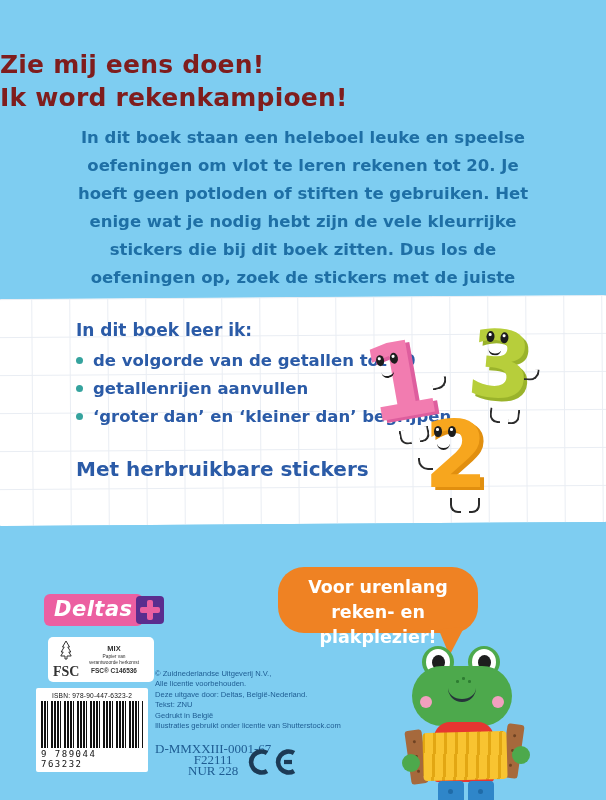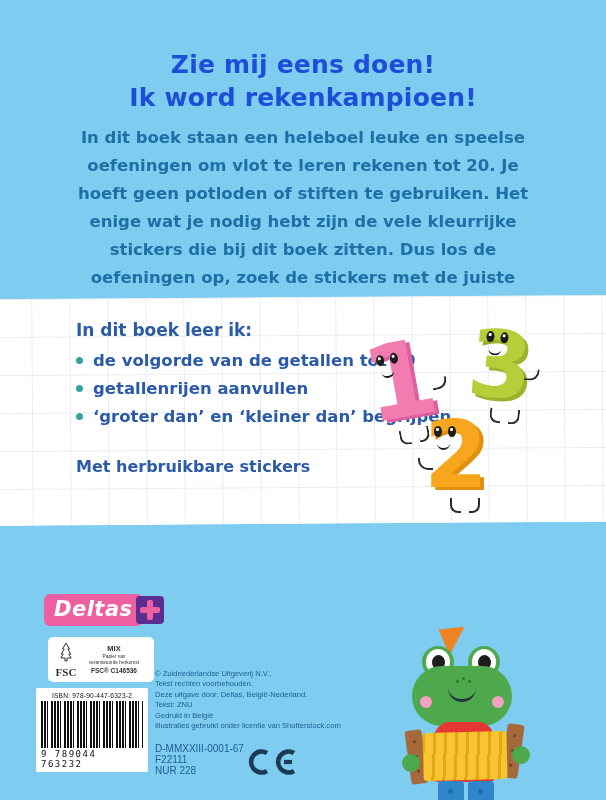--- a/index.html
+++ b/index.html
@@ -2,43 +2,43 @@
 <html><head>
 <meta charset="utf-8">
 <style>
   html,body{margin:0;padding:0;}
   .cover{
     position:relative; width:606px; height:800px; overflow:hidden;
     background:#7ECDF1;
     font-family:"DejaVu Sans", sans-serif;
   }
   
-  .title{position:absolute; top:48px; left:0; right:0; text-align:center;
-    color:#1d4ed8; font-weight:bold; font-size:25px; line-height:33px; letter-spacing:0.2px;}
+  .title{position:absolute; top:48px; left:0; right:0; 
+    color:#7f1d1d; font-weight:bold; font-size:25px; line-height:33px; letter-spacing:0.2px;}
   
   .intro{position:absolute; top:124px; left:63px; width:480px; text-align:center;
     color:#1E6FA5; font-size:16.5px; font-weight:bold; line-height:28px;}
   
   .grid-band{position:absolute; top:297px; left:-6px; width:618px; height:227px;
     background-color:#ffffff;
     background-image:
       linear-gradient(#E9EDF3 1.5px, transparent 1.5px),
       linear-gradient(90deg,#E9EDF3 1.5px, transparent 1.5px);
     background-size:38px 38px;
     border-radius:8px;
     transform:rotate(-0.4deg);
   }
   .learn{position:absolute; top:320px; left:76px; color:#2B5BA7;}
   .learn-heading{font-size:17px; font-weight:bold; margin-bottom:12px;}
   .learn-item{display:flex; align-items:flex-start; margin-bottom:11px;
     font-size:16.5px; font-weight:bold; line-height:17px;}
   .bullet-dot{flex:0 0 auto; width:7px; height:7px; border-radius:50%;
     background:#35A39E; margin:5px 10px 0 0;}
   .learn-footer{position:absolute; top:457px; left:76px; color:#2B5BA7;
-    font-size:16px; font-weight:bold;}
+    font-size:20px; font-weight:bold;}
   
   .figure{position:absolute; font-weight:bold; line-height:0.95; user-select:none;}
   .figure .digit{display:block;}
   .fig-1{left:364px; top:332px; font-size:104px; color:#F27CB0;
     text-shadow:4px 3px 0 #DE5E9E; transform:rotate(-10deg);}
   .fig-3{left:468px; top:322px; font-size:92px; color:#B7CE3B;
     text-shadow:4px 3px 0 #9AB32B; transform:rotate(5deg);}
   .fig-2{left:424px; top:412px; font-size:92px; color:#F7A61E;
     text-shadow:4px 3px 0 #E18F0F;}
   .face{position:absolute; width:40px; height:30px;}
@@ -77,41 +77,41 @@
   .deltas-plus::before{content:""; position:absolute; left:11px; top:4px;
     width:6px; height:20px; background:#EC5FA1; border-radius:2px;}
   .deltas-plus::after{content:""; position:absolute; left:4px; top:11px;
     width:20px; height:6px; background:#EC5FA1; border-radius:2px;}
   
   .fsc{position:absolute; left:48px; top:637px; width:106px; height:45px;
     background:#fff; border-radius:5px; display:flex; align-items:center;
     padding:2px 5px; box-sizing:border-box; color:#333;
     font-family:"Liberation Sans", sans-serif;}
   .fsc-left{width:26px; text-align:center;}
-  .fsc-left .fsc-word{font-family:"Liberation Serif", serif; font-size:11px; font-weight:bold;}
+  .fsc-left .fsc-word{font-family:"Liberation Serif", serif; font-size:14px; font-weight:bold;}
   .fsc-right{flex:1; text-align:center; line-height:1.25;}
   .fsc-mix{font-size:7.5px; font-weight:bold;}
   .fsc-desc{font-size:4.8px;}
   .fsc-code{font-size:6.5px; font-weight:bold; margin-top:1px;}
   
   .barcode{position:absolute; left:36px; top:688px; width:112px; height:84px;
     background:#fff; border-radius:2px; box-sizing:border-box; padding:4px 5px 3px 5px;
     display:flex; flex-direction:column; align-items:center;
     font-family:"DejaVu Sans Mono", monospace; color:#111;}
   .barcode-isbn{font-size:6.6px; letter-spacing:0.2px; font-family:"Liberation Sans", sans-serif;}
   .barcode-bars{width:100%; height:49px; margin:2px 0 1px 0;
     background:repeating-linear-gradient(90deg,
       #111 0 1.5px, #fff 1.5px 3px, #111 3px 4.5px, #fff 4.5px 6px,
       #111 6px 6.8px, #fff 6.8px 10px, #111 10px 12px, #fff 12px 13px);}
   .barcode-digits{font-size:9px; letter-spacing:1.5px;}
   
   .colophon{position:absolute; left:155px; top:669px; color:#1E5C92;
     font-family:"Liberation Sans", sans-serif; font-size:7.6px; line-height:10.4px;}
   .codes{position:absolute; left:155px; top:744px; color:#1E5C92;
-    font-family:Liberation Sans, sans-serif; font-size:10px; line-height:10.8px;}
+    font-family:Liberation Serif, serif; font-size:13px; line-height:10.8px;text-align:center;}
   .ce{position:absolute; left:246px; top:748px;}
   
   .frog{position:absolute; left:404px; top:642px; width:150px; height:158px;}
   .frog *{position:absolute;}
   .eye-bump{width:32px; height:32px; background:#4DA94C; border-radius:50%;}
   .eye-bump.l{left:18px; top:4px;} .eye-bump.r{left:64px; top:4px;}
   .frog-eye{width:24px; height:26px; background:#fff; border-radius:50%;}
   .frog-eye.l{left:22px; top:7px;} .frog-eye.r{left:68px; top:7px;}
   .frog-pupil{width:13px; height:15px; background:#1d1d1d; border-radius:50%;}
   .frog-pupil.l{left:28px; top:13px;} .frog-pupil.r{left:74px; top:13px;}
@@ -205,20 +205,24 @@
       <span class="eye r"></span>
       <span class="smile"></span>
     </span>
     <span class="arm"></span>
     <span class="legs">
         <span class="leg"></span>
         <span class="leg r"></span>
       </span>
   </div>
 
+  <div class="bubble">
+    <div>Voor urenlang</div>
+    <div>reken- en plakplezier!</div>
+  </div>
   <div class="bubble-tail"></div>
 
   <div class="deltas">
     <span class="deltas-word">Deltas</span>
     <span class="deltas-plus"></span>
   </div>
 
   <div class="fsc">
     <div class="fsc-left">
       <svg width="16" height="20" viewBox="0 0 16 20" aria-hidden="true">
@@ -235,21 +239,21 @@
   </div>
 
   <div class="barcode">
     <div class="barcode-isbn">ISBN: 978-90-447-6323-2</div>
     <div class="barcode-bars"></div>
     <div class="barcode-digits">9 789044 763232</div>
   </div>
 
   <div class="colophon">
     <div>© Zuidnederlandse Uitgeverij N.V.,</div>
-    <div>Tekst rechten voorbehouden.</div>
+    <div>Alle licentie voorbehouden.</div>
     <div>Deze uitgave door: Deltas, België-Nederland.</div>
     <div>Tekst: ZNU</div>
     <div>Gedrukt in België</div>
     <div>Illustraties gebruikt onder licentie van Shutterstock.com</div>
   </div>
 
   <div class="codes">
     <div>D-MMXXIII-0001-67</div>
     <div>F22111</div>
     <div>NUR 228</div>

